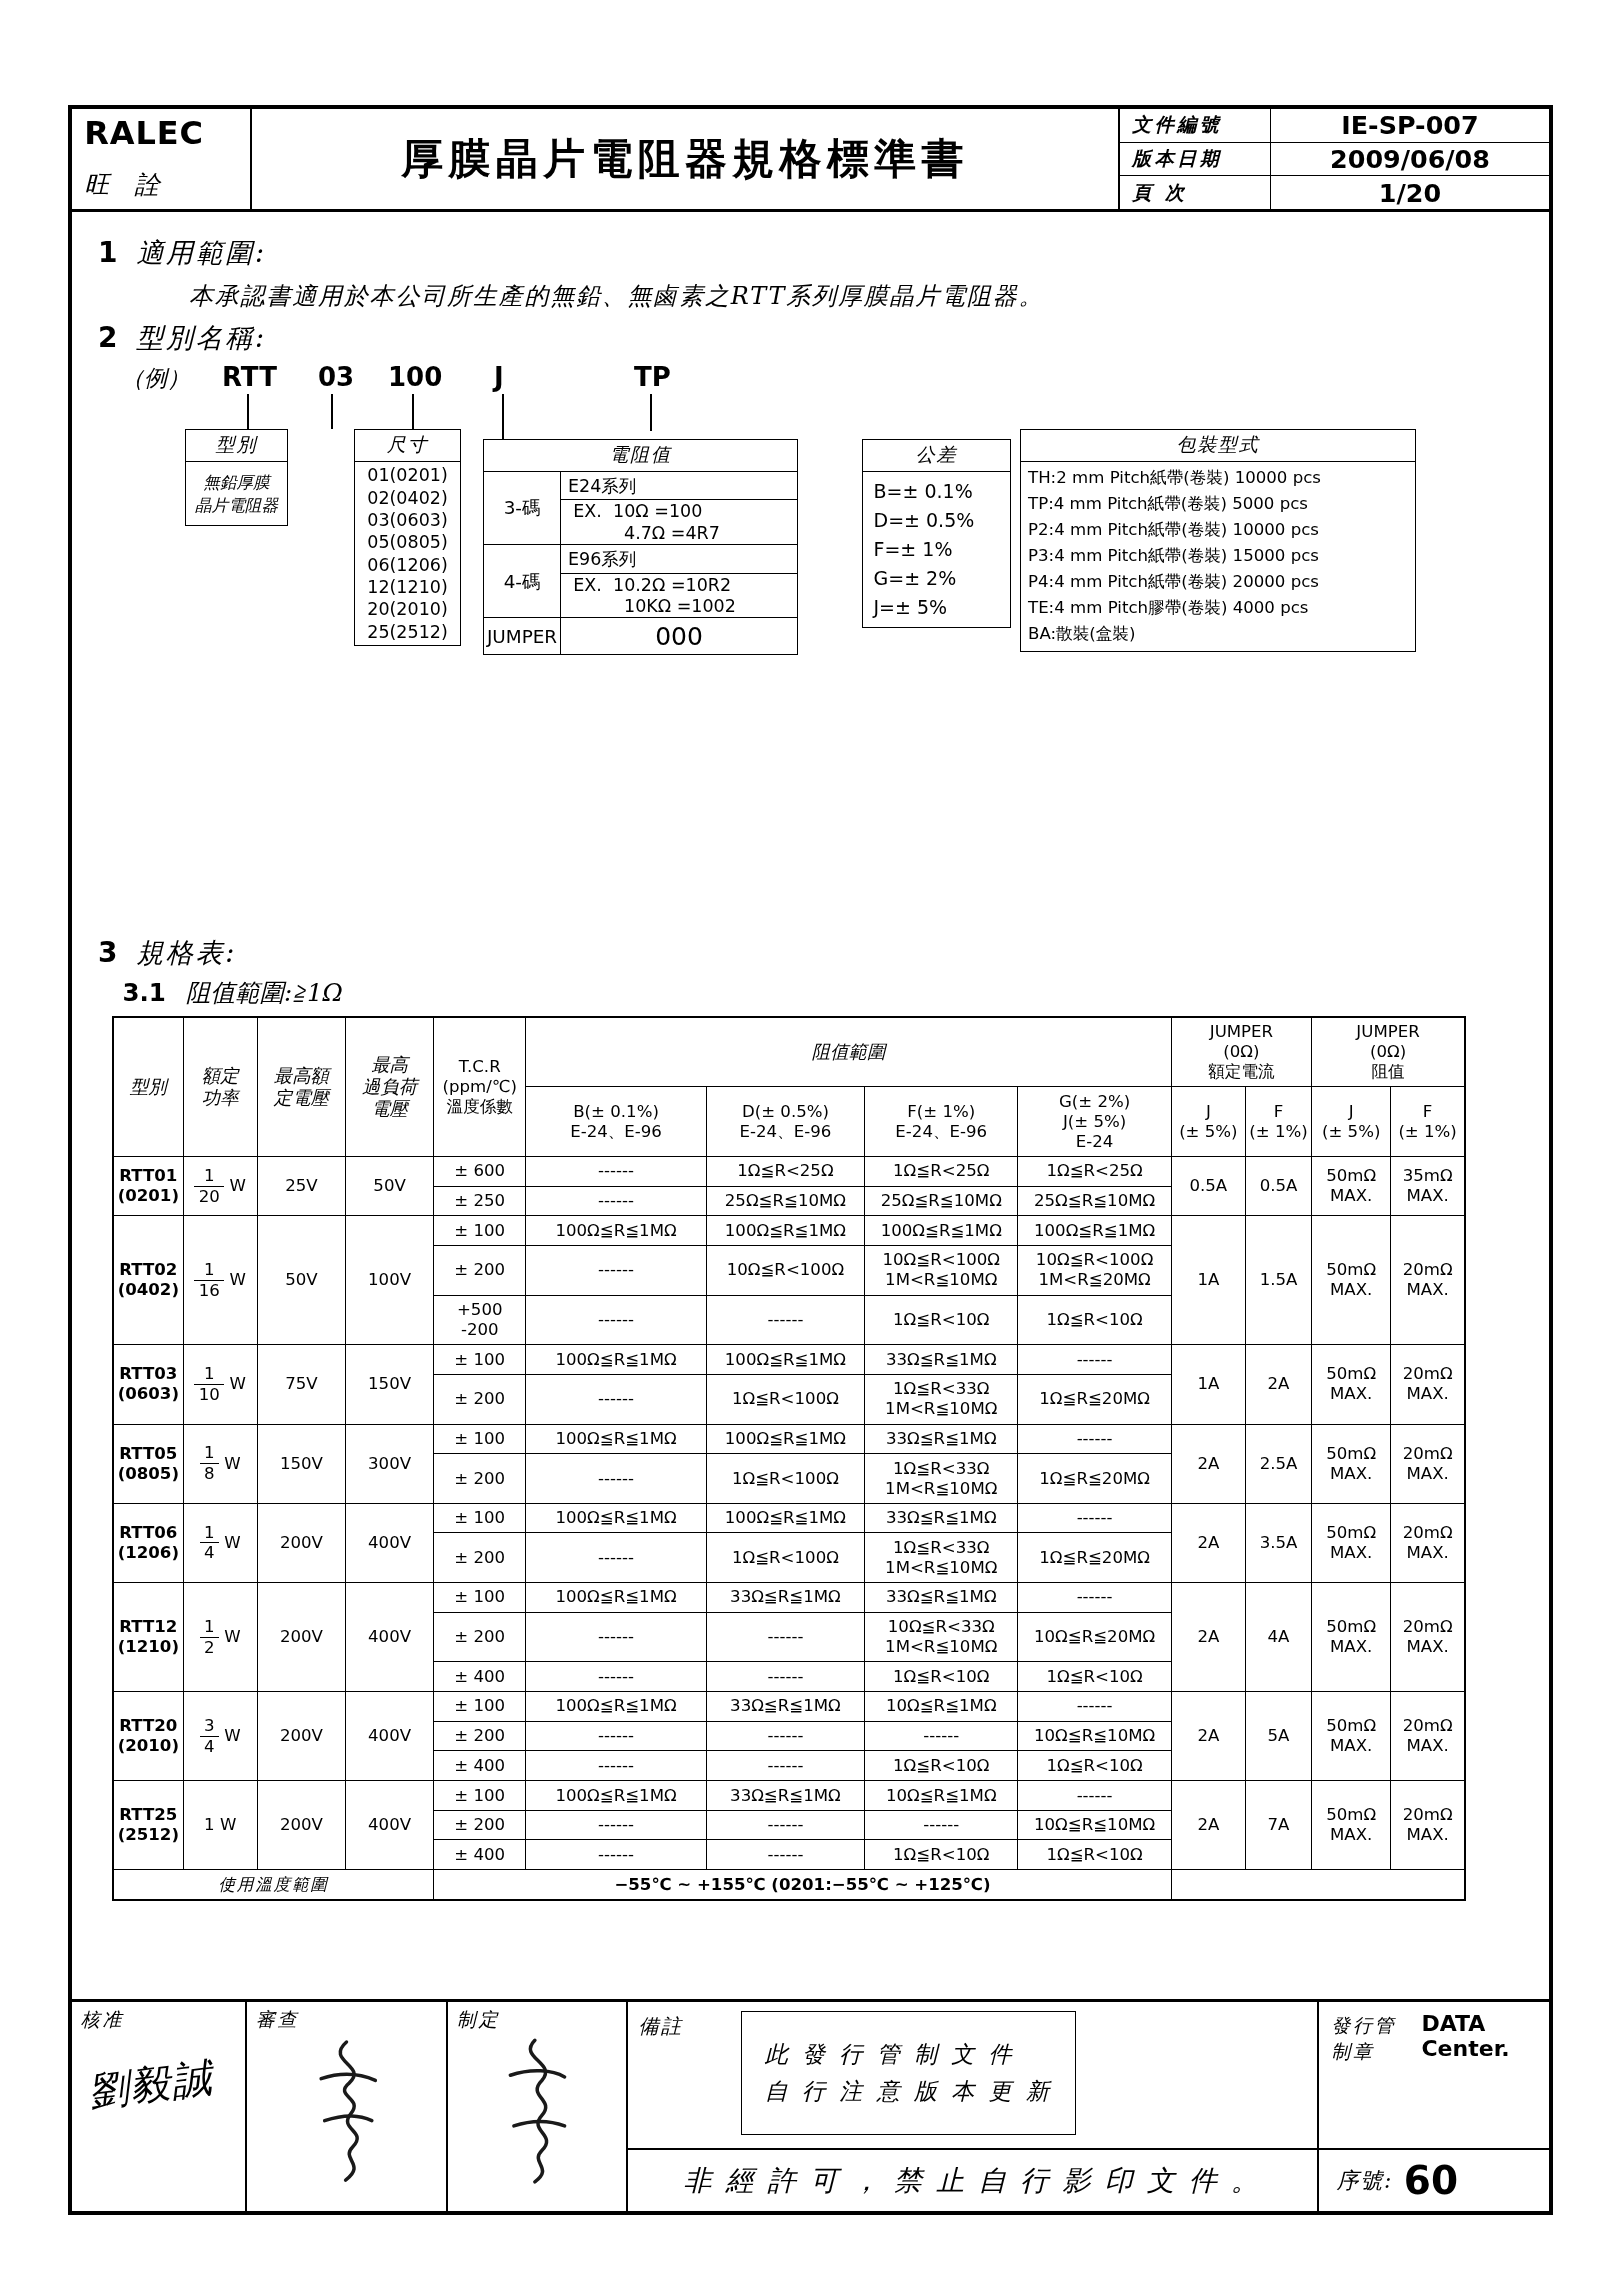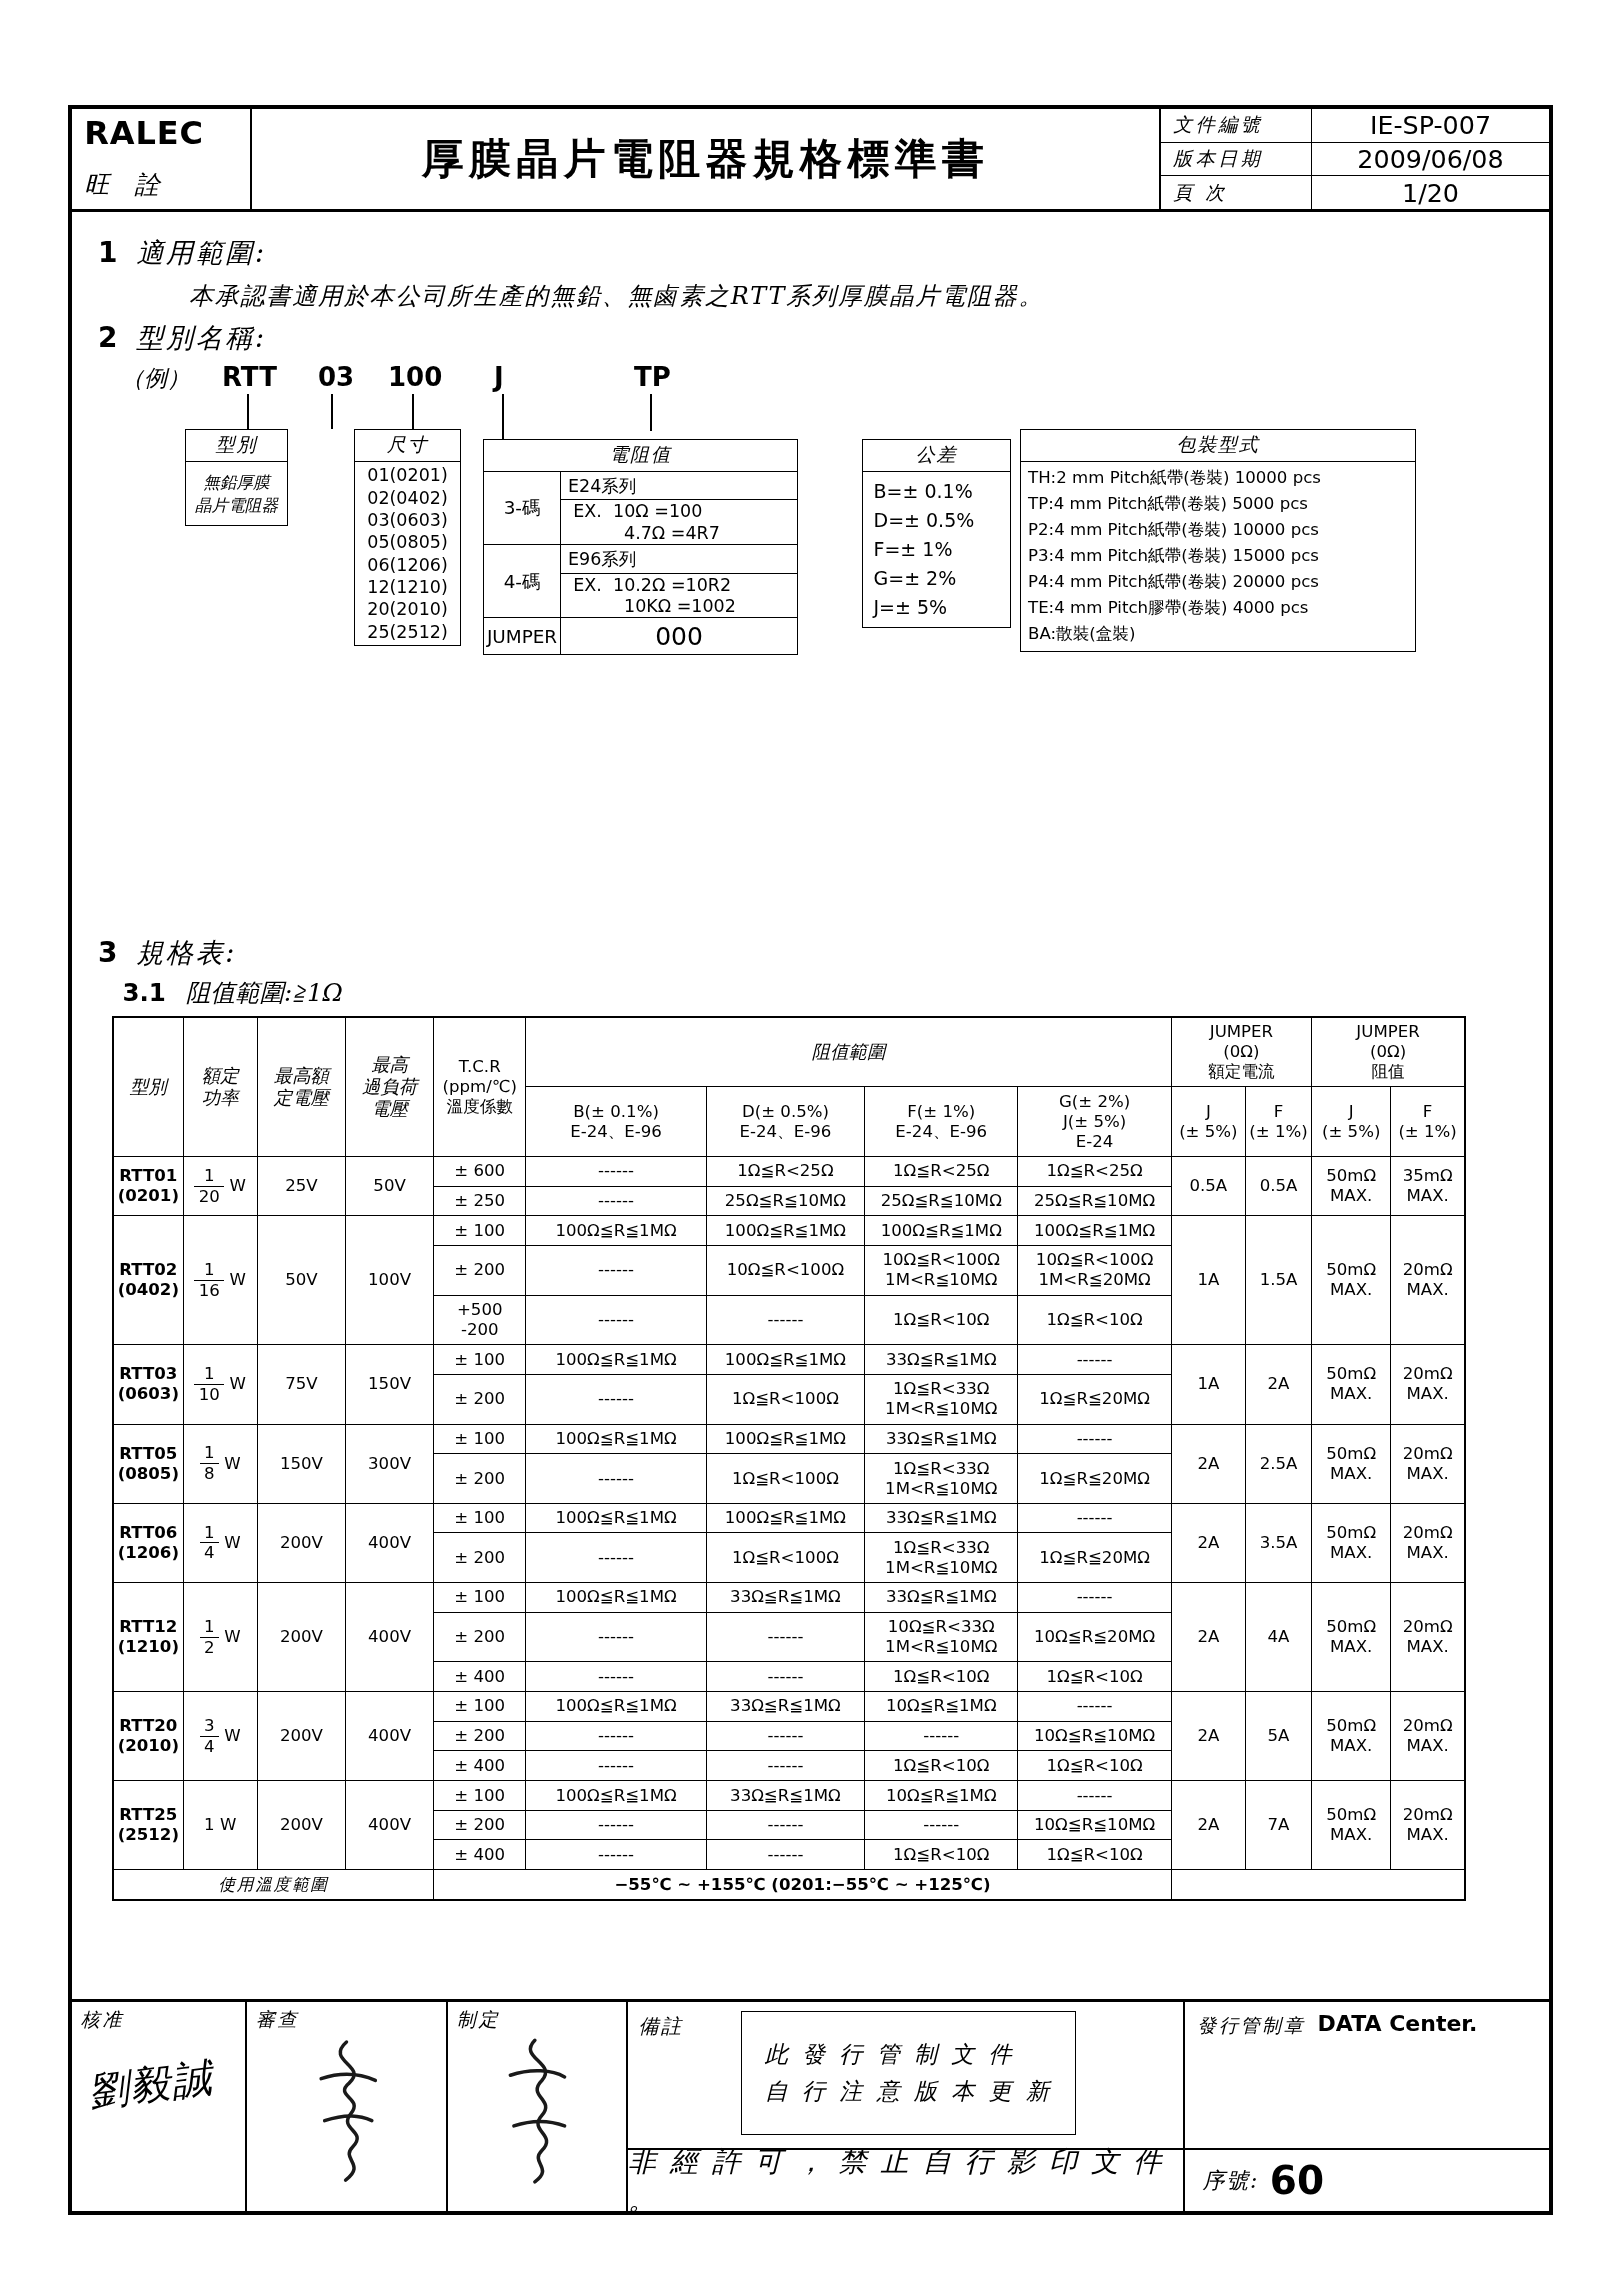--- a/index.html
+++ b/index.html
@@ -15,21 +15,21 @@
     display:flex; flex-direction:column; background:#fff;
   }
 
   
   .header { display:flex; height:100px; border-bottom:3.5px solid #000; flex:0 0 auto; }
   .logo-cell { width:180px; border-right:2.6px solid #000; padding:5.3px 12.3px; box-sizing:border-box; }
   .logo-text { font-size:32px; font-weight:bold; letter-spacing:0.9px; }
   .logo-sub  { font-size:25px; margin-top:16px; letter-spacing:8.8px; }
   .title-cell { flex:1; display:flex; align-items:center; justify-content:center;
     font-size:42px; font-weight:bold; letter-spacing:5.3px; border-right:2.6px solid #000; }
-  .doc-info { width:388px; display:flex; flex-direction:column; }
+  .doc-info { width:429px; display:flex; flex-direction:column;font-weight:bold; }
   .doc-row { flex:1; display:flex; border-bottom:1.8px solid #000; }
   .doc-row:last-child { border-bottom:none; }
   .doc-label { width:151px; border-right:1.8px solid #000; display:flex; align-items:center;
     padding-left:12.3px; font-size:19px; letter-spacing:3.5px; box-sizing:border-box; }
   .doc-value { flex:1; display:flex; align-items:center; justify-content:center; font-size:25.4px; }
 
   
   .content { flex:1 1 auto; padding:14px 26px 0 26px; position:relative; }
   .sec-heading { display:flex; align-items:baseline; gap:19px; margin-top:8.8px; }
   .sec-num { font-size:28px; font-weight:bold; }
@@ -80,21 +80,21 @@
   .temp-value { font-weight:bold; font-size:21px; }
 
   
   .footer { flex:0 0 auto; height:209px; border-top:3.5px solid #000; display:flex; }
   .f-col { border-right:2.6px solid #000; box-sizing:border-box; position:relative; }
   .f-sign { width:175px; padding:5.3px 8.8px; }
   .f-sign .f-label { font-size:19px; letter-spacing:2.6px; }
   .sig-name { font-size:40px; transform:rotate(-7deg); margin:23px 0 0 7px;
     letter-spacing:1.8px; }
   .sig-svg { display:block; margin:1.8px auto 0 auto; }
-  .f-mid { width:557px; display:flex; flex-direction:column; }
+  .f-mid { width:691px; display:flex; flex-direction:column; }
   .f-note-row { flex:1; display:flex; padding:8.8px 10.5px; gap:16px; }
   .f-note-label { font-size:20px; letter-spacing:2.6px; padding-top:1.8px; }
   .note-box { border:1.8px solid #000; padding:24px 23px; font-size:23px;
     letter-spacing:3.5px; line-height:37px; align-self:flex-start;margin-left:41px; }
   .f-warn-row { height:61px; border-top:2.6px solid #000; display:flex; align-items:center;
     justify-content:center; font-size:28px; letter-spacing:2.6px; }
   .f-right { flex:1; display:flex; flex-direction:column; border-right:none; }
   .f-stamp { flex:1; padding:8.8px 12.3px; display:flex; gap:12.3px; align-items:flex-start; }
   .f-stamp .f-label { font-size:19px; letter-spacing:2.6px; padding-top:1.8px; }
   .f-stamp .f-value { font-size:22px; font-weight:bold; }

